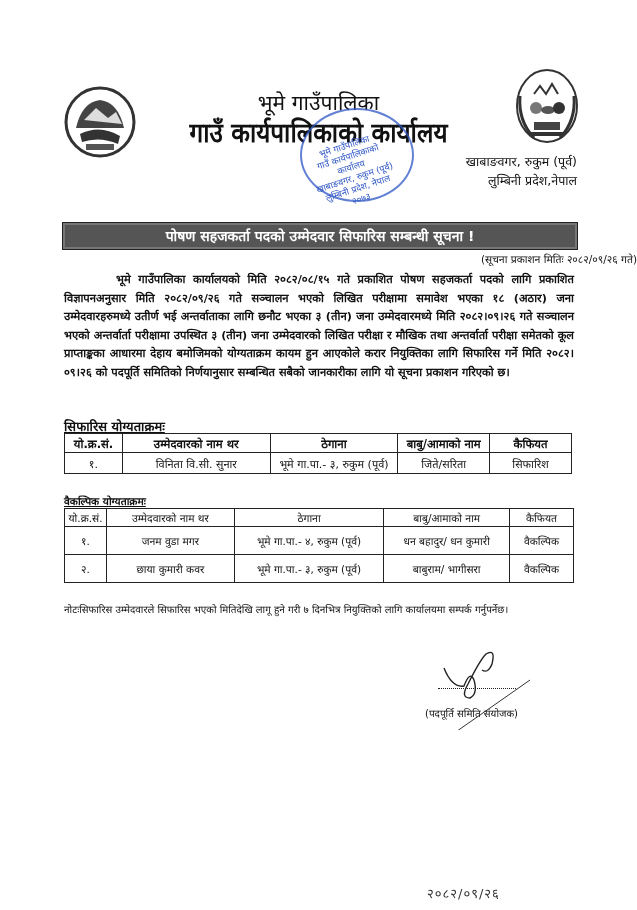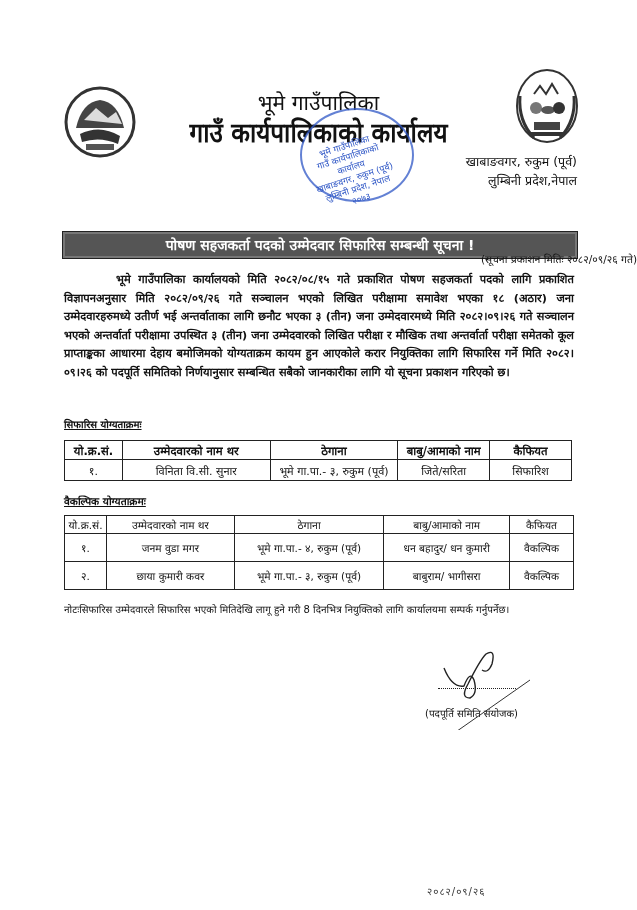--- a/index.html
+++ b/index.html
@@ -5,38 +5,38 @@
   html,body{margin:0;padding:0;background:#fff;}
   body{width:637px;height:910px;position:relative;overflow:hidden;font-family:"DejaVu Sans","Liberation Sans",sans-serif;color:#111;}
   .logo{position:absolute;border-radius:50%;}
   .logo-left{left:62px;top:84px;width:76px;height:76px;}
   .logo-right{left:512px;top:66px;width:70px;height:80px;}
   .hdr1{position:absolute;left:0;width:637px;top:88px;text-align:center;font-size:21px;letter-spacing:0;}
   .hdr2{position:absolute;left:0;width:637px;top:113px;text-align:center;font-size:27px;font-weight:bold;transform:scaleX(0.9);}
   .addr{position:absolute;right:60px;top:152px;text-align:right;font-size:12.5px;line-height:19px;}
   .stamp{position:absolute;left:300px;top:108px;width:110px;height:90px;border-radius:50%;border:2px solid #2f57c6;opacity:.75;}
   .stamp-text{position:absolute;left:308px;top:140px;width:90px;font-size:9px;color:#2f57c6;transform:rotate(-18deg);line-height:11px;text-align:center;}
-  .banner{position:absolute;left:62px;top:222px;width:514px;height:26px;background:#555;border:1px solid #222;box-shadow:inset 0 0 0 2px #777;color:#fff;text-align:center;font-size:14px;line-height:26px;font-weight:bold;margin-top:9px;}
+  .banner{position:absolute;left:62px;top:222px;width:514px;height:26px;background:#555;border:1px solid #222;box-shadow:inset 0 0 0 2px #777;color:#fff;text-align:center;font-size:14px;line-height:26px;font-weight:bold;}
   .pubdate{position:absolute;left:0;width:637px;top:252px;text-align:right;font-size:10.5px;}
   .para{position:absolute;left:64px;top:271px;width:510px;font-size:11.3px;line-height:18.6px;text-align:justify;font-weight:bold;}
   .para .indent{display:inline-block;width:52px;}
-  .sec-title{position:absolute;font-size:10px;text-decoration:underline;font-weight:bold;}
-  table{position:absolute;border-collapse:collapse;font-size:11px;margin-top:7px;}
+  .sec-title{position:absolute;font-size:13px;text-decoration:underline;font-weight:bold;}
+  table{position:absolute;border-collapse:collapse;font-size:11px;}
   td,th{border:1px solid #222;text-align:center;padding:0 2px;}
   .t1{left:64px;top:433px;width:508px;}
   .t1 th{height:18px;font-size:11.5px;}
   .t1 td{height:20px;}
   .t2{left:64px;top:508px;width:510px;}
   .t2 th{height:17px;font-size:10.5px;font-weight:normal;}
   .t2 td{height:27px;font-size:10.5px;}
   .note{position:absolute;left:64px;top:602px;font-size:10px;}
   .sign{position:absolute;left:430px;top:640px;width:120px;height:90px;}
   .sign-line{position:absolute;left:438px;top:688px;width:78px;border-top:1px dotted #222;}
   .sign-label{position:absolute;left:425px;top:706px;font-size:10px;text-align:right;}
-  .footer{position:absolute;left:427px;top:884px;font-size:10px;color:#333;letter-spacing:1px;}
+  .footer{position:absolute;left:427px;top:884px;font-size:13px;color:#333;letter-spacing:1px;}
 </style>
 </head>
 <body>
 
 <div class="logo logo-left">
   <svg width="76" height="76" viewBox="0 0 76 76">
     <circle cx="38" cy="38" r="34" fill="none" stroke="#333" stroke-width="3"></circle>
     <path d="M14 44 Q20 18 38 16 Q56 18 62 44 Z" fill="#444"></path>
     <path d="M22 36 L34 24 L46 34 L54 28 L60 40 Z" fill="#ddd"></path>
     <path d="M18 50 Q38 40 58 52 L56 60 Q38 52 20 58 Z" fill="#333"></path>
@@ -132,21 +132,21 @@
   <tr>
     <td>२.</td>
     <td>छाया कुमारी कवर</td>
     <td>भूमे गा.पा.-   ३, रुकुम (पूर्व)</td>
     <td>बाबुराम/ भागीसरा</td>
     <td>वैकल्पिक</td>
   </tr>
 </tbody>
   </table>
 
-<div class="note">नोटःसिफारिस उम्मेदवारले सिफारिस भएको मितिदेखि लागू हुने गरी 8 दिनभित्र नियुक्तिको लागि कार्यालयमा सम्पर्क गर्नुपर्नेछ।</div>
+<div class="note">नोटःसिफारिस उम्मेदवारले सिफारिस भएको मितिदेखि लागू हुने गरी ७ दिनभित्र नियुक्तिको लागि कार्यालयमा सम्पर्क गर्नुपर्नेछ।</div>
 
 <div class="sign">
   <svg width="120" height="90" viewBox="0 0 120 90">
     <path d="M14 28 Q22 48 34 46 Q40 30 44 40 Q48 54 40 58 Q30 58 38 44 Q50 20 56 14 Q66 8 62 24 Q58 34 52 30" fill="none" stroke="#222" stroke-width="1.4"></path>
     <path d="M20 96 L100 40" stroke="#333" stroke-width="1"></path>
   </svg>
 </div>
 <div class="sign-line"></div>
 <div class="sign-label">(पदपूर्ति समिति संयोजक)</div>
 

